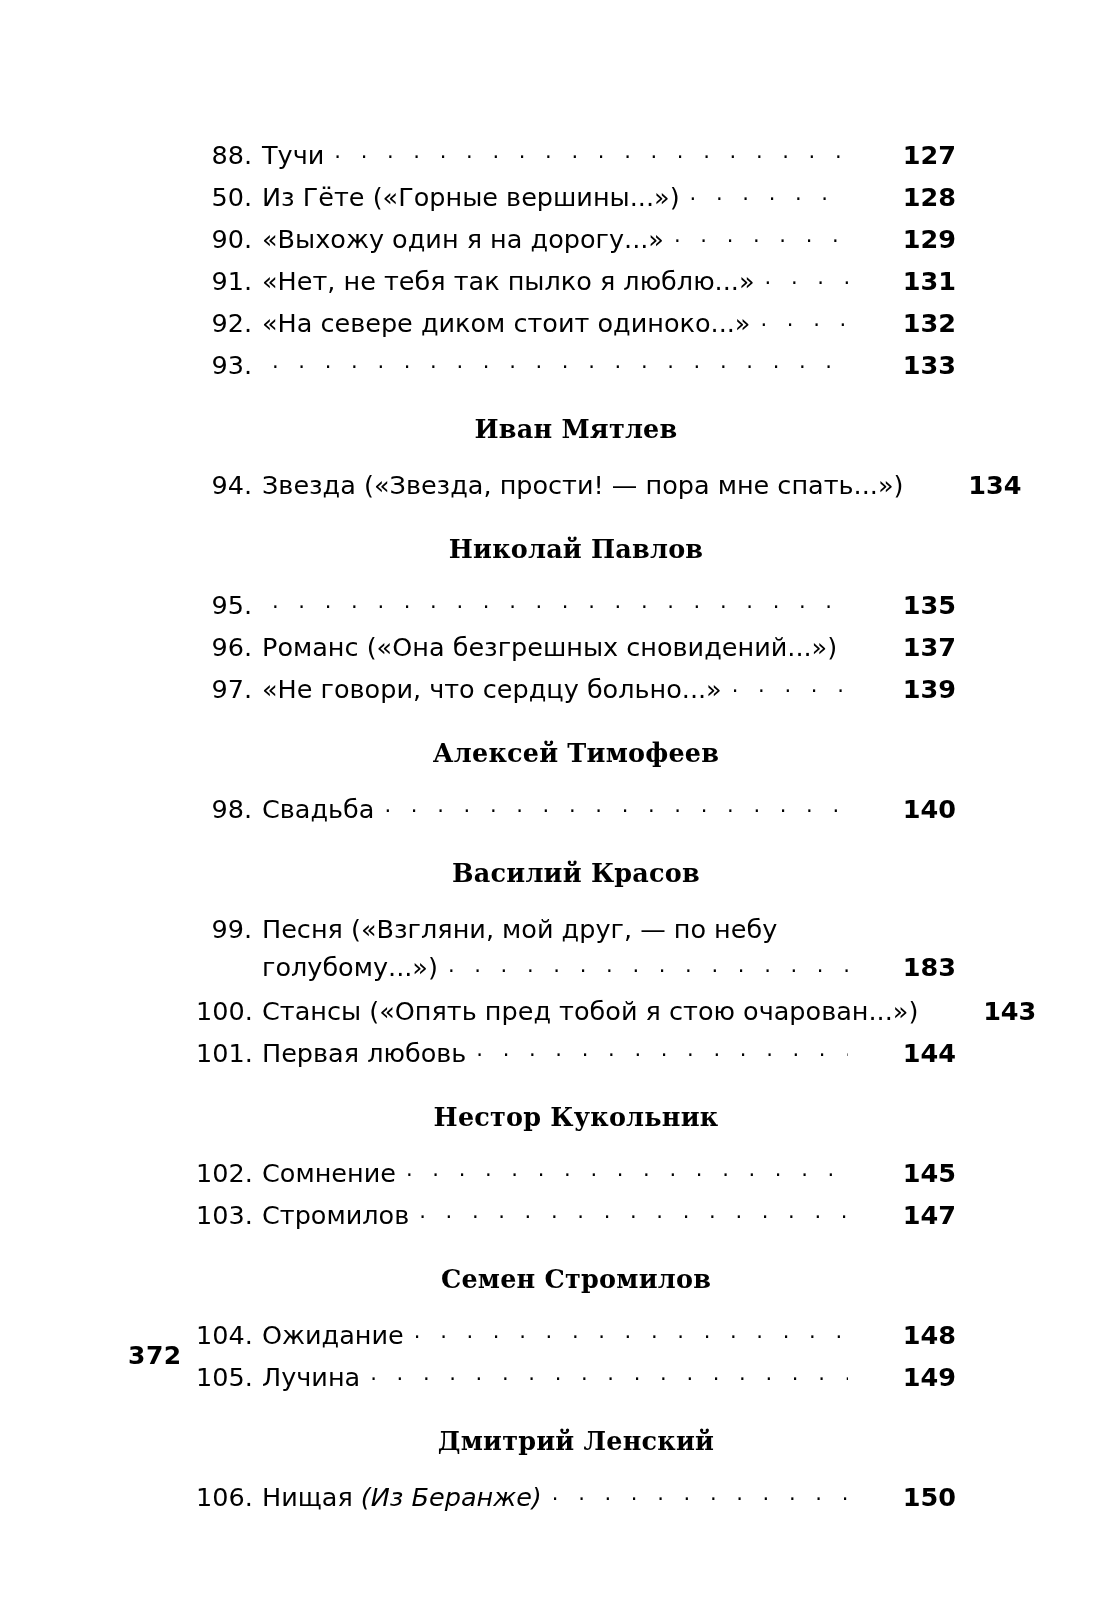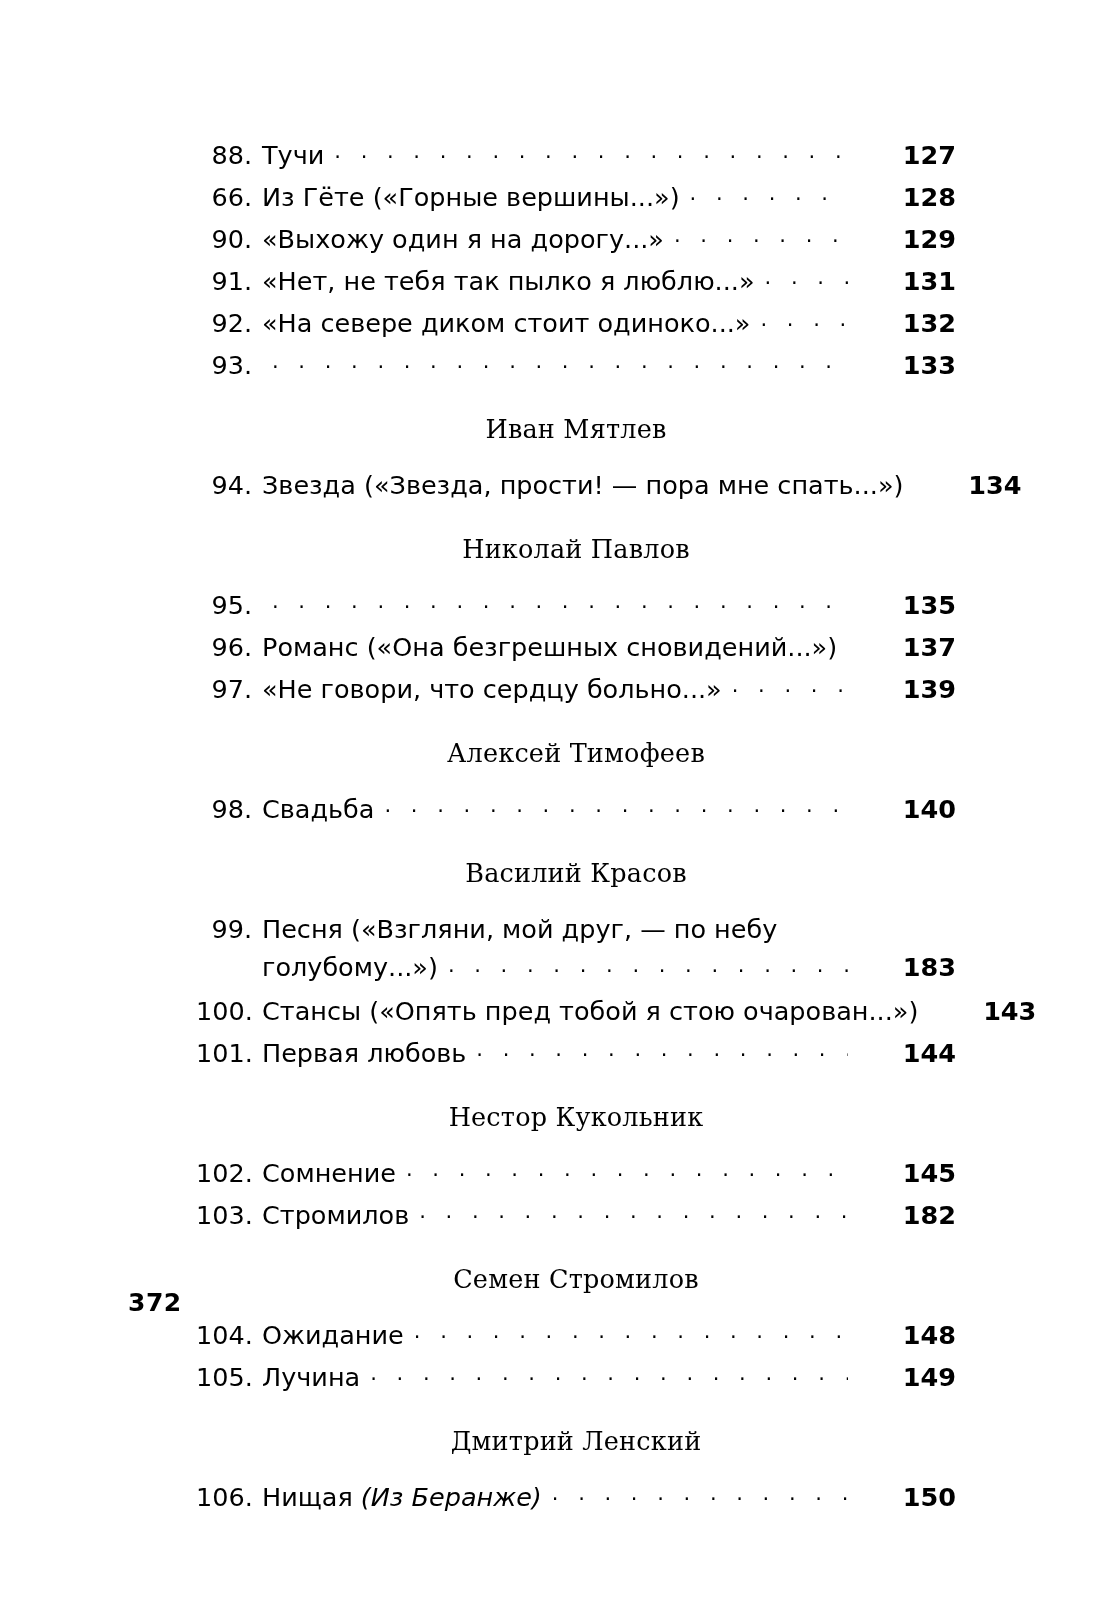--- a/index.html
+++ b/index.html
@@ -81,54 +81,54 @@
     white-space: normal;
   }
   .entry.wrap .line2 {
     display: flex;
     align-items: baseline;
     padding-left: 66px;
   }
   
   .author {
     text-align: center;
-    font-weight: normal;
+    font-weight: bold;
     font-size: 25.5px;
     font-family: "DejaVu Serif", serif;
     margin: 30px 0 22px 0;
     letter-spacing: 0.2px;
   }
   .group { margin: 0; }
   .group + .group { margin-top: 0; }
   
   .folio {
     position: absolute;
     left: 128px;
-    top: 1288px;
+    top: 1341px;
     font-weight: bold;
     font-size: 25px;
     letter-spacing: 0.5px;
   }
 </style>
 </head>
 <body>
 
 <div class="page">
 
   <div class="toc">
 
     <div class="group">
       <div class="entry">
         <span class="num">88.</span>
         <span class="title">Тучи</span>
         <span class="leader">. . . . . . . . . . . . . . . . . . . . . . . . . . . . . . . . . . . . . . . . . . . . . . . . . . . .</span>
         <span class="page-no">127</span>
       </div>
       <div class="entry">
-        <span class="num">66.</span>
+        <span class="num">50.</span>
         <span class="title">Из Гёте («Горные вершины...»)</span>
         <span class="leader">. . . . . . . . . . . . . . . . . . . . . . . . . . . . . . . . . . . . . . . . . . . . . . . . . . . .</span>
         <span class="page-no">128</span>
       </div>
       <div class="entry">
         <span class="num">90.</span>
         <span class="title">«Выхожу один я на дорогу...»</span>
         <span class="leader">. . . . . . . . . . . . . . . . . . . . . . . . . . . . . . . . . . . . . . . . . . . . . . . . . . . .</span>
         <span class="page-no">129</span>
       </div>
@@ -224,21 +224,21 @@
       <div class="entry">
         <span class="num">102.</span>
         <span class="title">Сомнение</span>
         <span class="leader">. . . . . . . . . . . . . . . . . . . . . . . . . . . . . . . . . . . . . . . . . . . . . . . . . . . .</span>
         <span class="page-no">145</span>
       </div>
       <div class="entry">
         <span class="num">103.</span>
         <span class="title">Стромилов</span>
         <span class="leader">. . . . . . . . . . . . . . . . . . . . . . . . . . . . . . . . . . . . . . . . . . . . . . . . . . . .</span>
-        <span class="page-no">182</span>
+        <span class="page-no">147</span>
       </div>
     </div>
 
     <div class="group">
       <div class="author">Семен Стромилов</div>
       <div class="entry">
         <span class="num">104.</span>
         <span class="title">Ожидание</span>
         <span class="leader">. . . . . . . . . . . . . . . . . . . . . . . . . . . . . . . . . . . . . . . . . . . . . . . . . . . .</span>
         <span class="page-no">148</span>

